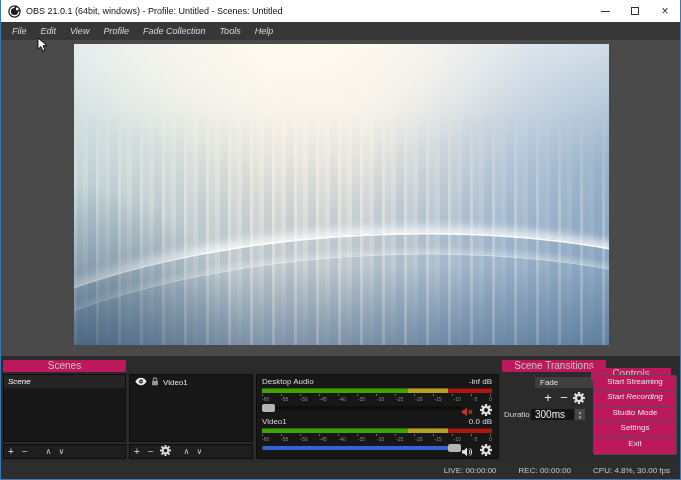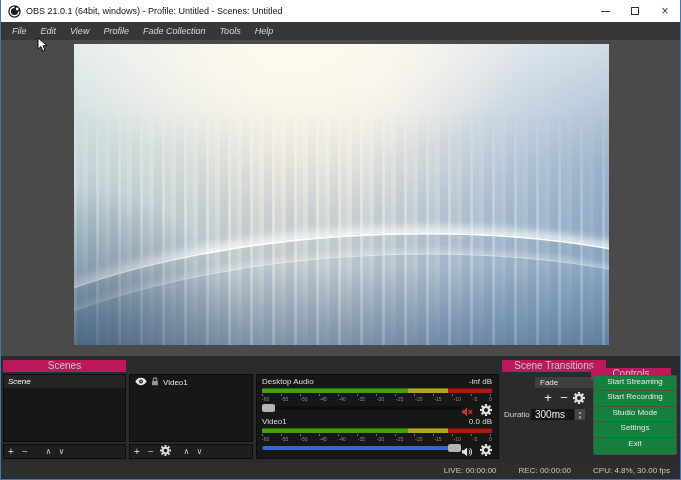--- a/index.html
+++ b/index.html
@@ -79,21 +79,21 @@
   .combo { position:absolute; left:505px; top:376px; width:78px; height:13px; background:#3f3f3f; border:1px solid #2a2a2a; border-radius:2px;margin-left:28px; }
   .combo .val { position:absolute; left:5px; top:0; font-size:8px; color:#e4e4e4; line-height:11px; }
   .spin { position:absolute; right:0; top:0; bottom:0; width:11px; background:#464646; border-left:1px solid #2a2a2a;
           display:flex; flex-direction:column; align-items:center; justify-content:center; color:#bdbdbd; font-size:5px; line-height:5px; }
   .tr-btn { position:absolute; top:391px; color:#e8e8e8; font-size:13px; line-height:14px; width:14px; text-align:center; }
   .dur-label { position:absolute; left:503px; top:408px; font-size:8px; color:#d4d4d4; line-height:13px; }
   .dur-box { position:absolute; left:529px; top:408px; width:56px; height:13px; background:#141414; border:1px solid #2a2a2a; }
   .dur-box .val { position:absolute; left:4px; top:0; font-size:10px; color:#f0f0f0; line-height:11px; }
 
   
-  .ctl-btn { position:absolute; left:592px; width:84px; height:18px; background:#15803d; border:1px solid #4e4e4e;
+  .ctl-btn { position:absolute; left:592px; width:84px; height:18px; background:#be185d; border:1px solid #4e4e4e;
              border-radius:2px; color:#e8e8e8; font-size:8px; line-height:11px; text-align:center; }
 
   
   .statusbar { position:absolute; left:0; top:462px; width:679px; height:17px; background:#2d2d2d;
                display:flex; justify-content:flex-end; align-items:center; gap:22px; padding-right:10px;
                color:#c8c8c8; font-size:8px; }
 </style>
 </head>
 <body>
 
@@ -332,21 +332,21 @@
   <div class="dur-box">
     <span class="val">300ms</span>
     <span class="spin">
         <span>▴</span>
         <span>▾</span>
       </span>
   </div>
 
   <div class="hdr" style="left:590px;width:80px;margin-top:8px;">Controls</div>
   <div class="ctl-btn" style="top:375px;">Start Streaming</div>
-  <div class="ctl-btn" style="top:390px;">Start Recording</div>
+  <div class="ctl-btn" style="top:390px;font-style:italic;">Start Recording</div>
   <div class="ctl-btn" style="top:406px;">Studio Mode</div>
   <div class="ctl-btn" style="top:421px;">Settings</div>
   <div class="ctl-btn" style="top:437px;">Exit</div>
 
   <div class="statusbar">
     <span>LIVE: 00:00:00</span>
     <span>REC: 00:00:00</span>
     <span>CPU: 4.8%, 30.00 fps</span>
   </div>
 

